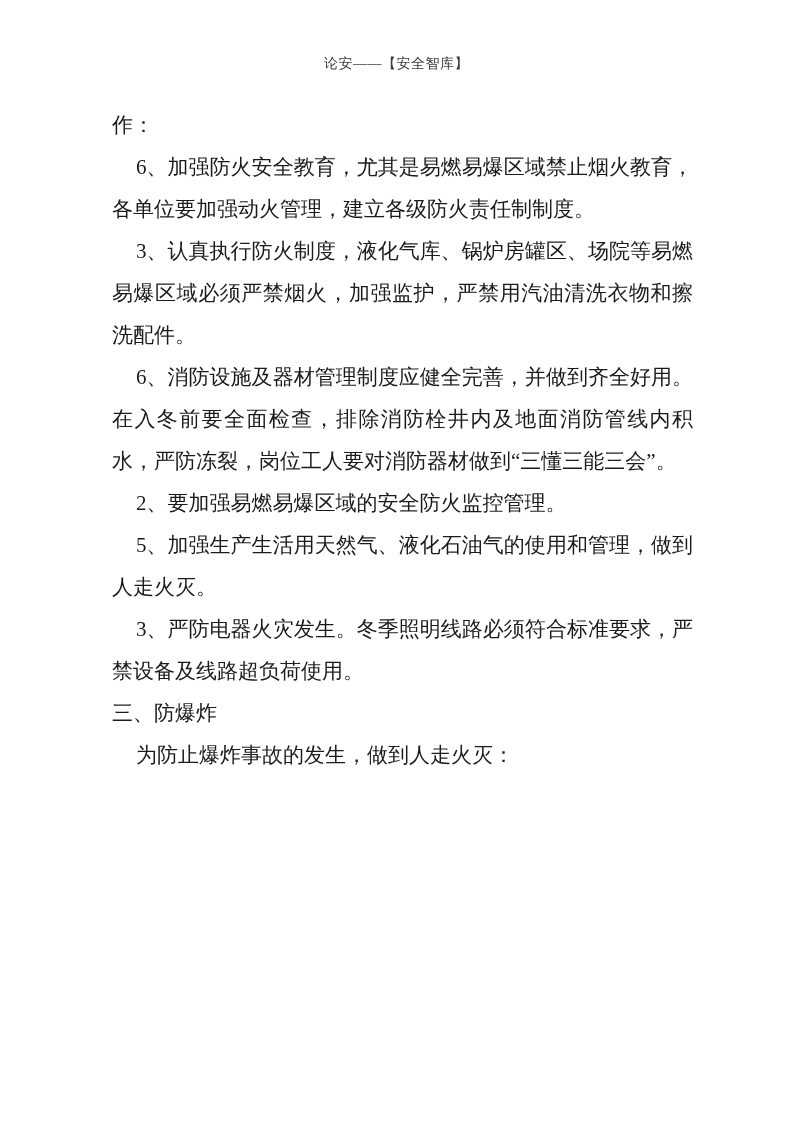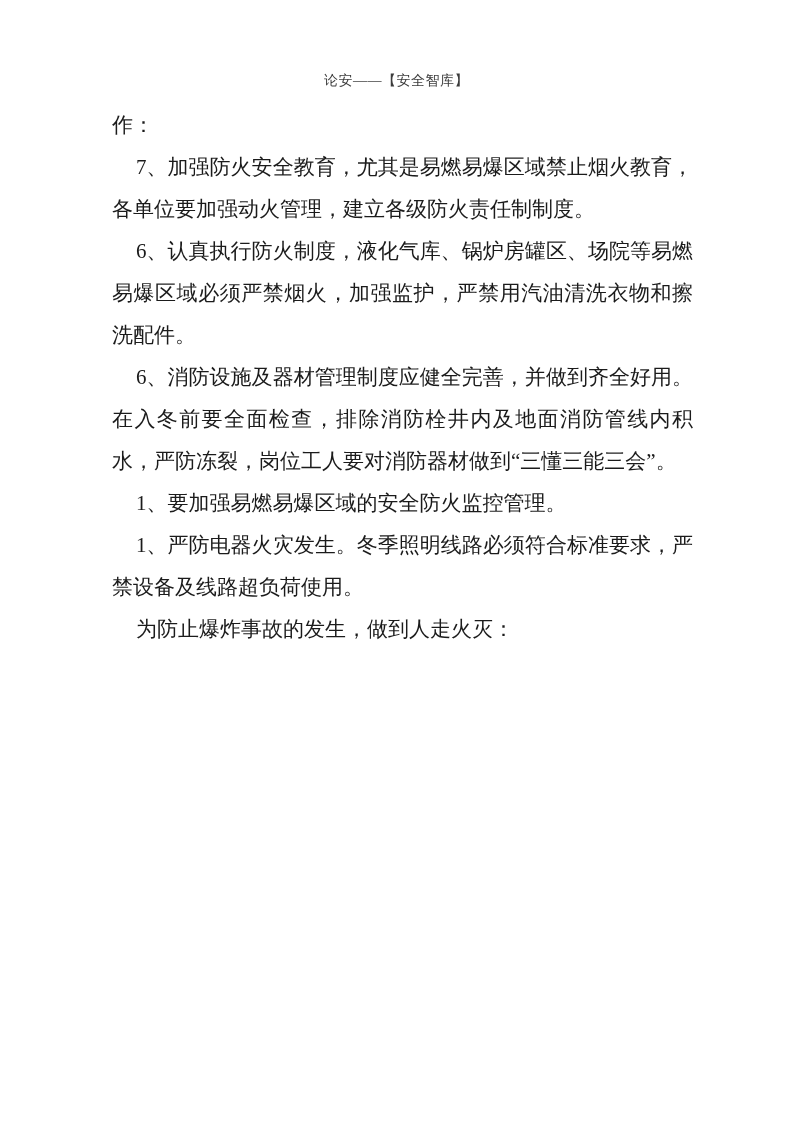--- a/index.html
+++ b/index.html
@@ -10,21 +10,21 @@
   .page {
     position: relative;
     width: 793px;
     height: 1122px;
     background: #ffffff;
     overflow: hidden;
     font-family: "Liberation Serif", "DejaVu Serif", serif;
   }
   .doc-header {
     position: absolute;
-    top: 72px;
+    top: 55px;
     left: 0;
     width: 100%;
     text-align: center;
     font-size: 14px;
     color: #3c3c3c;
     letter-spacing: 0.5px;
   }
   .doc-body {
     position: absolute;
     top: 104px;
@@ -47,21 +47,23 @@
 </style>
 </head>
 <body>
 
 <div class="page">
 
   <div class="doc-header">论安——【安全智库】</div>
 
   <div class="doc-body">
     <p>作：</p>
-    <p class="indent">7、加强防火安全教育，尤其是易燃易爆区域禁止烟火教育，各单位要加强动火管理，建立各级防火责任制制度。</p>
-    <p class="indent">6、认真执行防火制度，液化气库、锅炉房罐区、场院等易燃易爆区域必须严禁烟火，加强监护，严禁用汽油清洗衣物和擦洗配件。</p>
+    <p class="indent">6、加强防火安全教育，尤其是易燃易爆区域禁止烟火教育，各单位要加强动火管理，建立各级防火责任制制度。</p>
+    <p class="indent">3、认真执行防火制度，液化气库、锅炉房罐区、场院等易燃易爆区域必须严禁烟火，加强监护，严禁用汽油清洗衣物和擦洗配件。</p>
     <p class="indent">6、消防设施及器材管理制度应健全完善，并做到齐全好用。在入冬前要全面检查，排除消防栓井内及地面消防管线内积水，严防冻裂，岗位工人要对消防器材做到“三懂三能三会”。</p>
-    <p class="indent">1、要加强易燃易爆区域的安全防火监控管理。</p>
-    <p class="indent">1、严防电器火灾发生。冬季照明线路必须符合标准要求，严禁设备及线路超负荷使用。</p>
+    <p class="indent">2、要加强易燃易爆区域的安全防火监控管理。</p>
+    <p class="indent">5、加强生产生活用天然气、液化石油气的使用和管理，做到人走火灭。</p>
+    <p class="indent">3、严防电器火灾发生。冬季照明线路必须符合标准要求，严禁设备及线路超负荷使用。</p>
+    <p>三、防爆炸</p>
     <p class="indent">为防止爆炸事故的发生，做到人走火灭：</p>
   </div>
 
 </div>
 
 </body></html>

